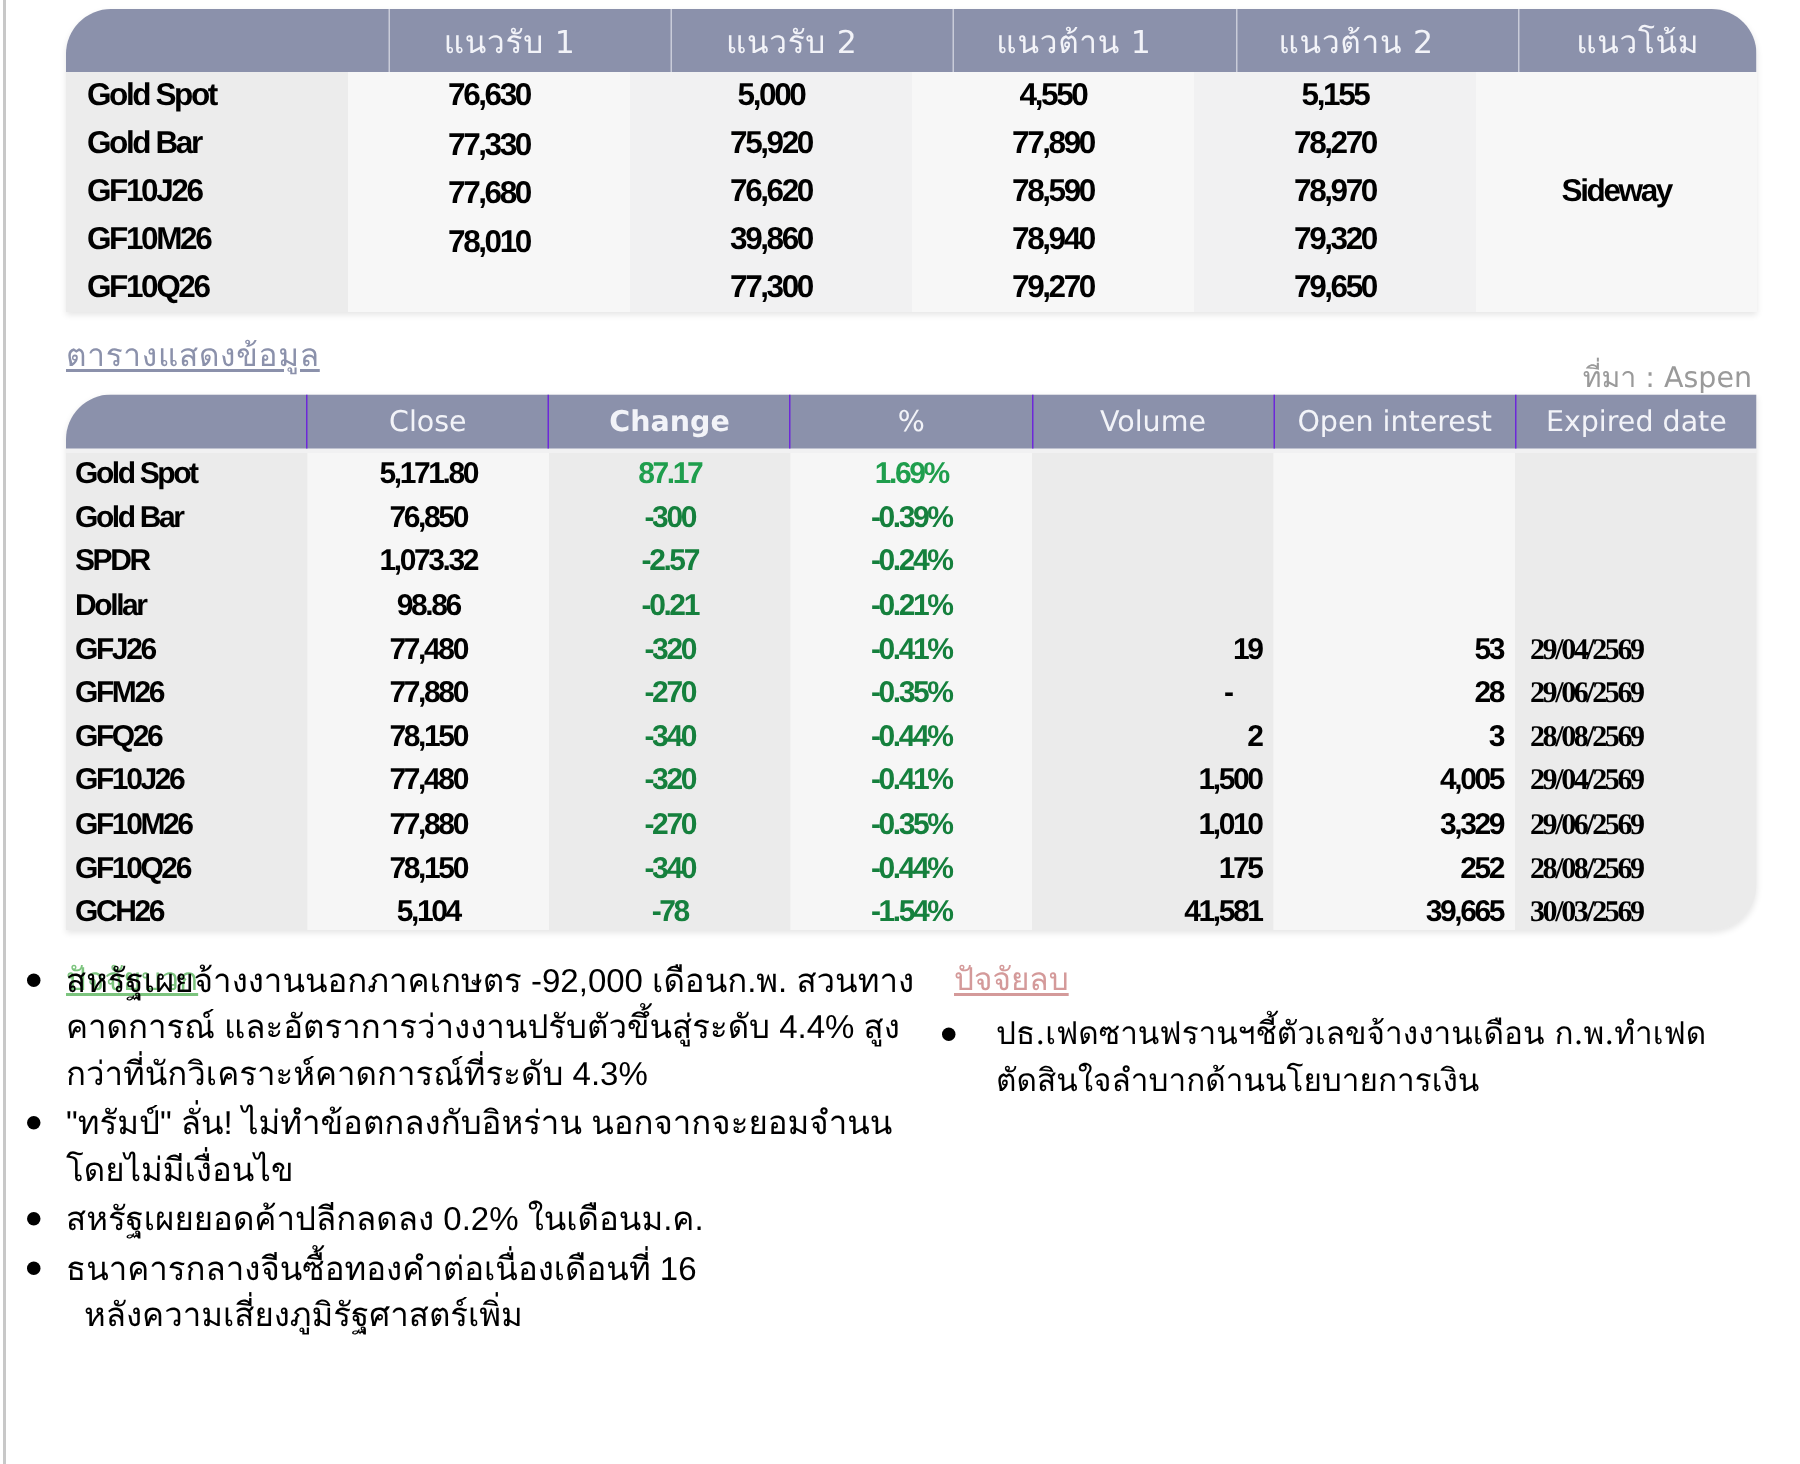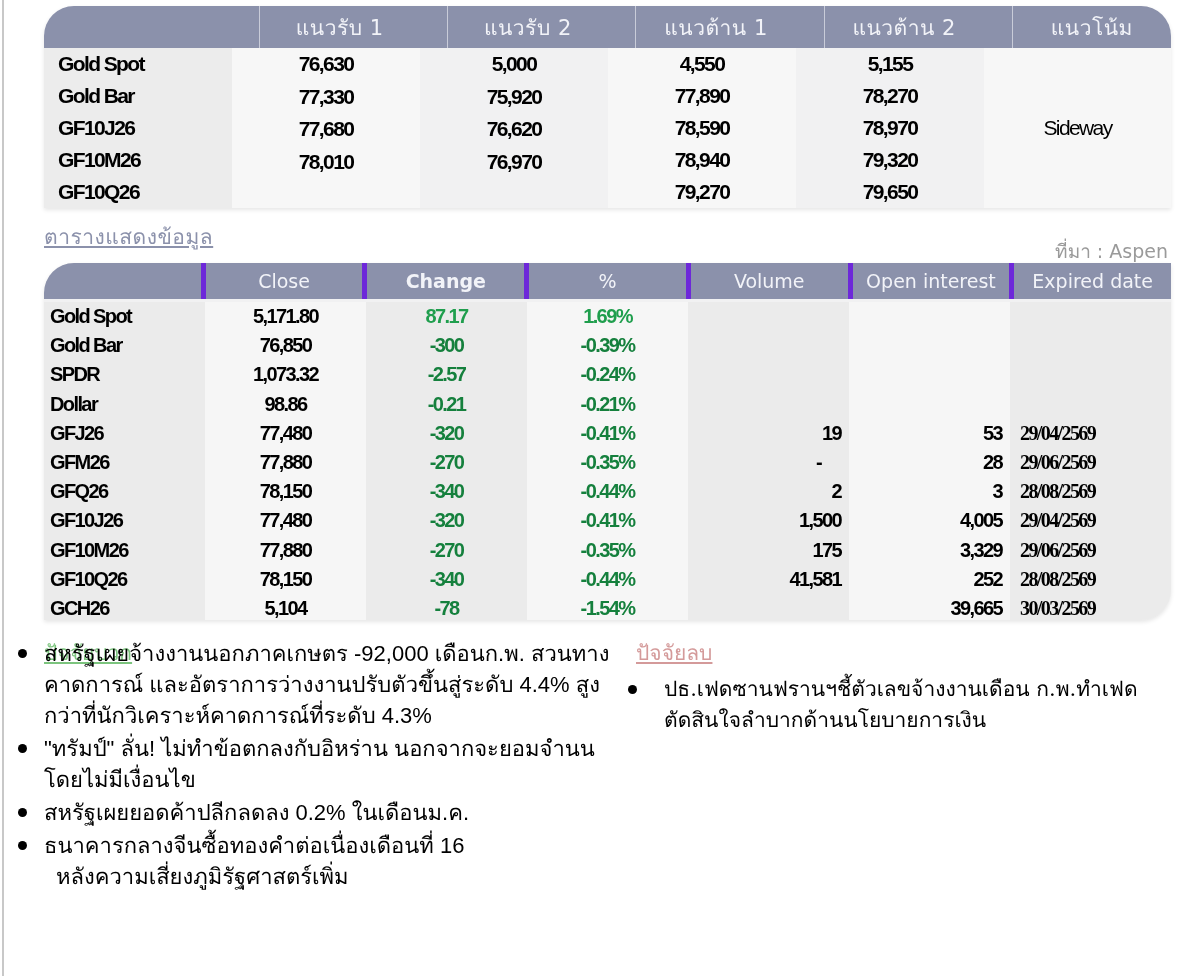--- a/index.html
+++ b/index.html
@@ -26,21 +26,21 @@
   .sr-col { display:flex; flex-direction:column; }
   .sr-col.alt { background:#f7f7f7; }
   .sr-col.shade { background:#ececec; }
   .sr-cell {
     height:32.5px; display:flex; align-items:center; justify-content:center;
     font-weight:bold; font-size:21px; letter-spacing:-1.6px;
   }
   .sr-cell.name { justify-content:flex-start; padding-left:14px; }
   .trend-cell {
     flex:1; display:flex; align-items:center; justify-content:center;
-    font-weight:normal; font-size:21px; letter-spacing:-1.6px;
+    font-weight:bold; font-size:21px; letter-spacing:-1.6px;
   }
 
   .w1{width:188px}.w2{width:188px}.w3{width:188px}.w4{width:188px}.w5{width:188px}.w6{width:187px}
 
   
   .section-title {
     position:absolute; left:44px; top:220px; font-family:"DejaVu Sans", sans-serif;
     font-size:21px; color:#8b91ab; text-decoration:underline; letter-spacing:0.5px;
   }
   .source-note {
@@ -52,21 +52,21 @@
   .md-table {
     position:absolute; left:44px; top:263px; width:1127px; height:357px;
     border-radius:30px 0 30px 0; overflow:hidden;
     box-shadow: 0 2px 4px rgba(0,0,0,0.10);
     background:#f1f1f2;
   }
   .md-head { display:flex; height:36px; background:#8b91ab; }
   .md-head .hc {
     color:#f2f3f8; font-family:"DejaVu Sans", sans-serif; font-size:19px;
     display:flex; align-items:center; justify-content:center;
-    border-left:5px solid #6d28d9; white-space:nowrap;
+    border-left:1px solid #6d28d9; white-space:nowrap;
   }
   .md-head .hc:first-child { border-left:none; }
   .md-head .hc.bold { font-weight:bold; }
   .md-body { display:flex; padding-top:3px; }
   .md-col { display:flex; flex-direction:column; }
   .md-col.shade { background:#ebebeb; }
   .md-col.light { background:#f6f6f6; }
   .md-cell {
     height:29.2px; display:flex; align-items:center; justify-content:center;
     font-weight:bold; font-size:20px; letter-spacing:-1.6px; white-space:nowrap;
@@ -123,21 +123,22 @@
     <div class="sr-col w2 alt">
       <div class="sr-cell">76,630</div>
       <div class="sr-cell">77,330</div>
       <div class="sr-cell">77,680</div>
       <div class="sr-cell">78,010</div>
     </div>
     <div class="sr-col w3">
       <div class="sr-cell">5,000</div>
       <div class="sr-cell">75,920</div>
       <div class="sr-cell">76,620</div>
-      <div class="sr-cell">76,970</div>
+      <div class="sr-cell">39,860</div>
+      <div class="sr-cell">77,300</div>
     </div>
     <div class="sr-col w4 alt">
       <div class="sr-cell">4,550</div>
       <div class="sr-cell">77,890</div>
       <div class="sr-cell">78,590</div>
       <div class="sr-cell">78,940</div>
       <div class="sr-cell">79,270</div>
     </div>
     <div class="sr-col w5">
       <div class="sr-cell">5,155</div>
@@ -220,20 +221,21 @@
     </div>
     <div class="md-col c5 shade">
       <div class="md-cell right"></div>
       <div class="md-cell right"></div>
       <div class="md-cell right"></div>
       <div class="md-cell right"></div>
       <div class="md-cell right">19</div>
       <div class="md-cell right" style="padding-right:28px">-</div>
       <div class="md-cell right">2</div>
       <div class="md-cell right">1,500</div>
+      <div class="md-cell right">1,010</div>
       <div class="md-cell right">175</div>
       <div class="md-cell right">41,581</div>
     </div>
     <div class="md-col c6 light">
       <div class="md-cell right"></div>
       <div class="md-cell right"></div>
       <div class="md-cell right"></div>
       <div class="md-cell right"></div>
       <div class="md-cell right">53</div>
       <div class="md-cell right">28</div>

